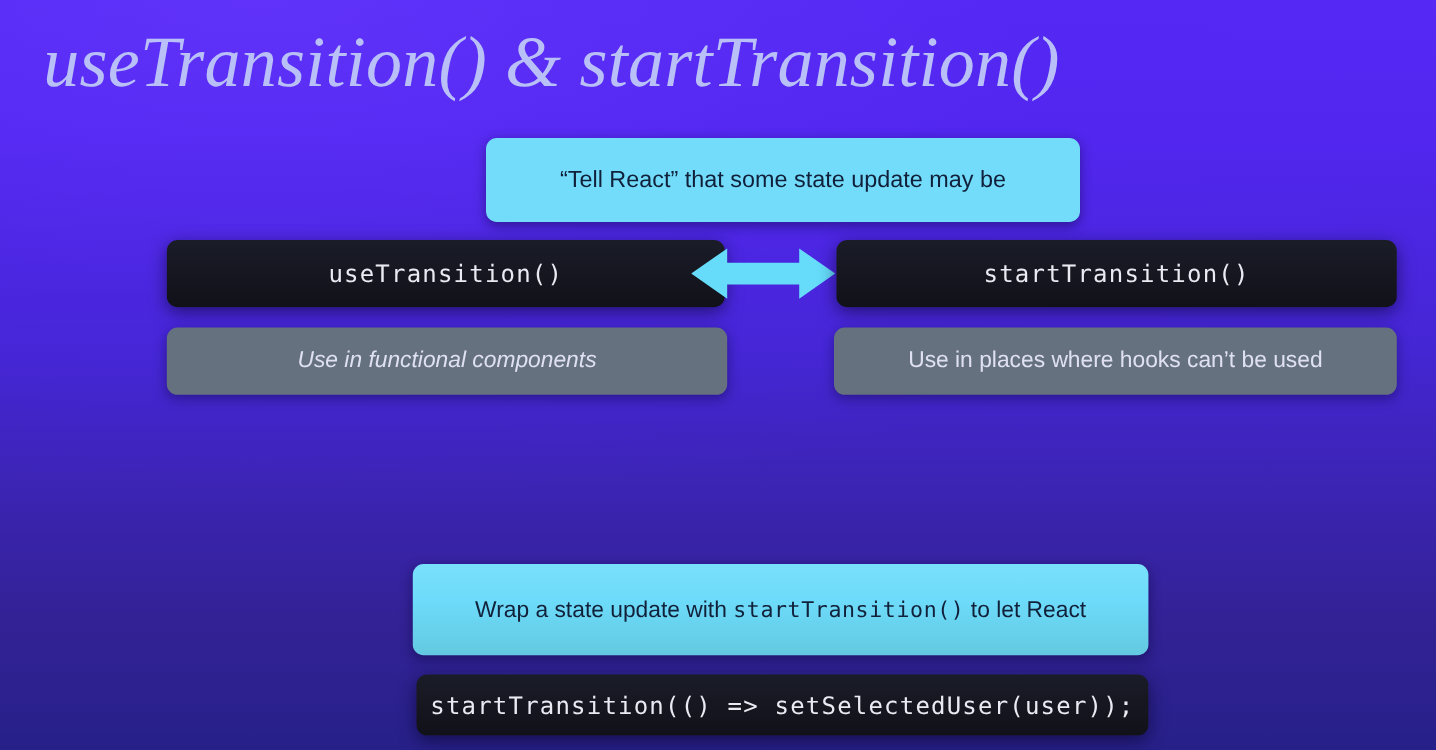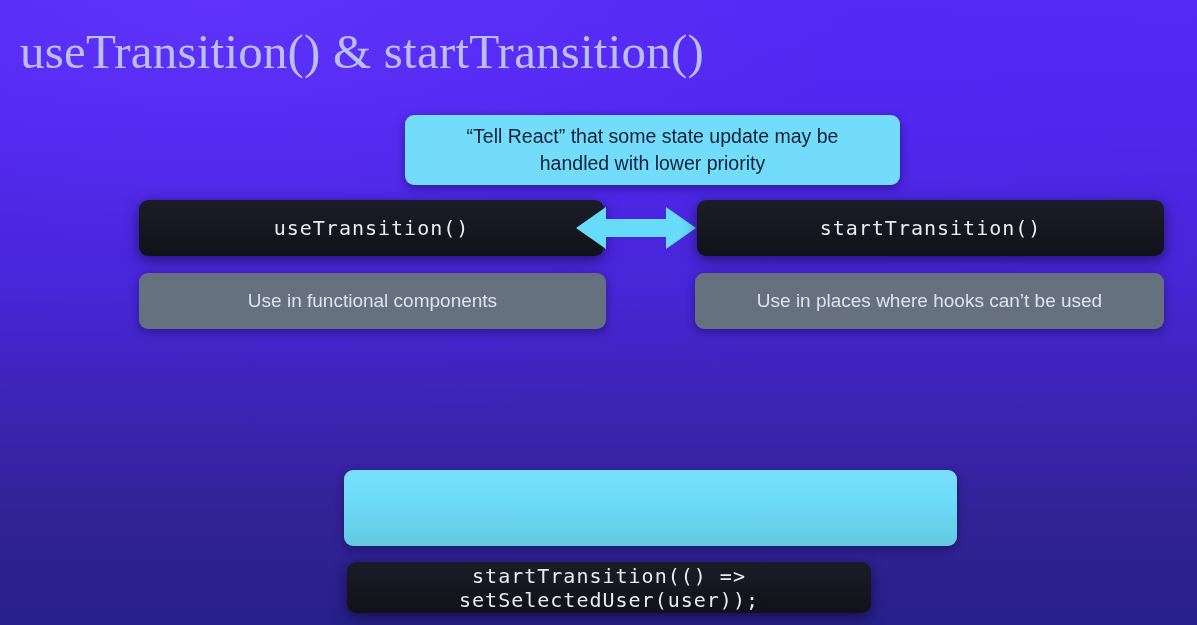--- a/index.html
+++ b/index.html
@@ -19,28 +19,29 @@
   #slide::before {
     content: "";
     position: absolute;
     inset: 0;
     background: radial-gradient(120% 90% at 18% 0%, rgba(104,58,255,0.55) 0%, rgba(80,40,240,0.18) 45%, rgba(0,0,0,0) 75%);
     pointer-events: none;
   }
 
   .title {
     position: absolute;
-    left: 20px;
+    left: 36px;
     top: 14px;
     font-family: "Liberation Serif", "DejaVu Serif", serif;
-    font-size: 49px;
+    font-size: 60px;
     line-height: 76px;
     color: #b9c0f7;
     letter-spacing: 0.2px;
     white-space: nowrap;
+    font-style: italic;
   }
 
   .box {
     position: absolute;
     box-sizing: border-box;
     display: flex;
     align-items: center;
     justify-content: center;
     text-align: center;
     border-radius: 9px;
@@ -91,20 +92,21 @@
 
   #arrow {
     position: absolute;
     left: 576px; top: 205px;
     width: 120px; height: 46px;
   }
 
   #functional-components-box {
     left: 123px; top: 273px; width: 467px; height: 56px;
     font-size: 19px;
+    font-style: italic;
   }
   #hooks-box {
     left: 679px; top: 273px; width: 469px; height: 56px;
     font-size: 19px;
     align-items: center;
   }
 
   #returns-array-box {
     left: 123px; top: 343px; width: 467px; height: 78px;
     font-size: 18.5px; line-height: 27px;
@@ -121,37 +123,36 @@
     padding: 0 12px;
   }
   #wrap-update-box .l1 { white-space: nowrap; }
   #wrap-update-box .code-inline {
     font-family: "DejaVu Sans Mono", "Liberation Mono", monospace;
     font-size: 18px;
     letter-spacing: 0.5px;
   }
 
   #code-box {
-    left: 331px; top: 562px; width: 524px; height: 51px;
+    left: 331px; top: 562px; width: 610px; height: 51px;
     font-size: 20px;
   }
 
   .nowrap { white-space: nowrap; }
 </style>
 </head>
 <body>
 
 <div id="slide">
 
   <div class="title">useTransition() &amp; startTransition()</div>
 
   <div class="box box-cyan-flat" id="tell-react-box">
     <div>
       <span class="nowrap">“Tell React” that some state update may be</span><br>
-      <span class="nowrap">handled with lower priority</span>
     </div>
   </div>
 
   <div class="box box-dark mono" id="use-transition-box">
     <span>useTransition()</span>
   </div>
 
   <div id="arrow">
     <svg width="120" height="46" viewBox="0 0 120 46" xmlns="http://www.w3.org/2000/svg">
       <path d="M0 23 L30 2 L30 14 L90 14 L90 2 L120 23 L90 44 L90 32 L30 32 L30 44 Z" fill="#66dcfa"></path>
@@ -165,19 +166,22 @@
   <div class="box box-gray" id="functional-components-box">
     <span>Use in functional components</span>
   </div>
 
   <div class="box box-gray" id="hooks-box">
     <span>Use in places where hooks can’t be used</span>
   </div>
 
 
   <div class="box box-cyan" id="wrap-update-box">
+    <span class="l1">
+      <span>Wrap a state update with </span><span class="code-inline">startTransition()</span><span> to let React</span>
+    </span>
   </div>
 
   <div class="box box-dark mono" id="code-box">
     <span>startTransition(() =&gt; setSelectedUser(user));</span>
   </div>
 
 </div>
 
 </body></html>

